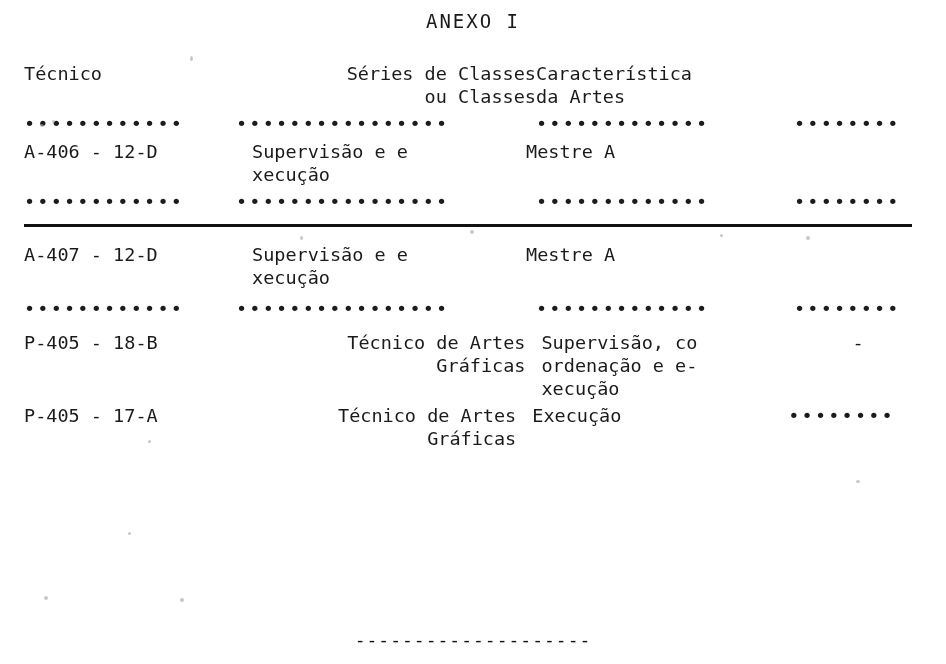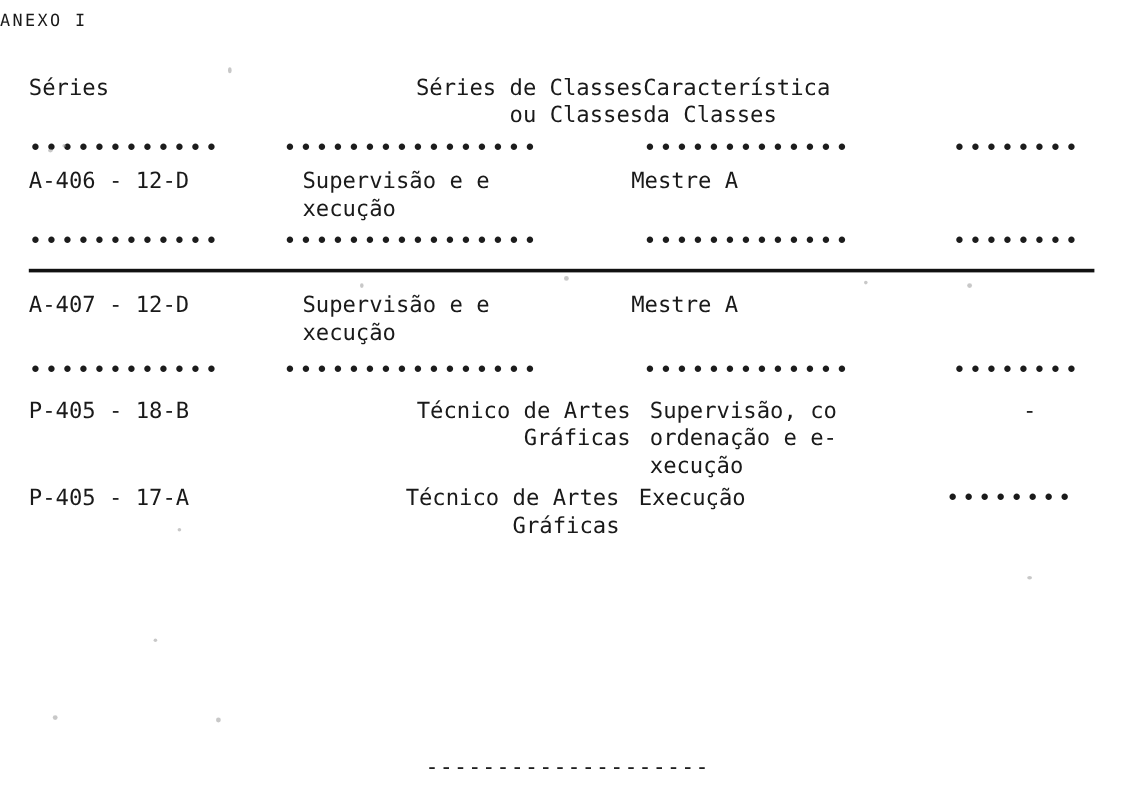--- a/index.html
+++ b/index.html
@@ -18,21 +18,22 @@
   .page {
     position: relative;
     width: 946px;
     height: 664px;
   }
   .doc-title {
     position: absolute;
     top: 10px;
     left: 0;
     width: 946px;
-    font-size: 14px;
+    text-align: center;
+    font-size: 19px;
     letter-spacing: 2px;
     font-family: "DejaVu Sans Mono", monospace;
   }
   .table {
     position: absolute;
     top: 62px;
     left: 24px;
     width: 890px;
   }
   .row {
@@ -102,25 +103,25 @@
 </head>
 <body>
 
 <div class="page">
 
   <div class="doc-title">ANEXO  I</div>
 
   <div class="table">
 
     <div class="row header-row">
-      <div class="col c-code">Séries</div>
+      <div class="col c-code">Técnico</div>
       <div class="col c-series">Séries de Classes
 ou Classes</div>
       <div class="col c-carac">Característica
-da Classes</div>
+da Artes</div>
     </div>
 
     <div class="dotrow">
       <div class="dots d-code">••••••••••••</div>
       <div class="dots d-series">••••••••••••••••</div>
       <div class="dots d-carac">•••••••••••••</div>
       <div class="dots d-acesso">••••••••</div>
     </div>
 
     <div class="row entry">

